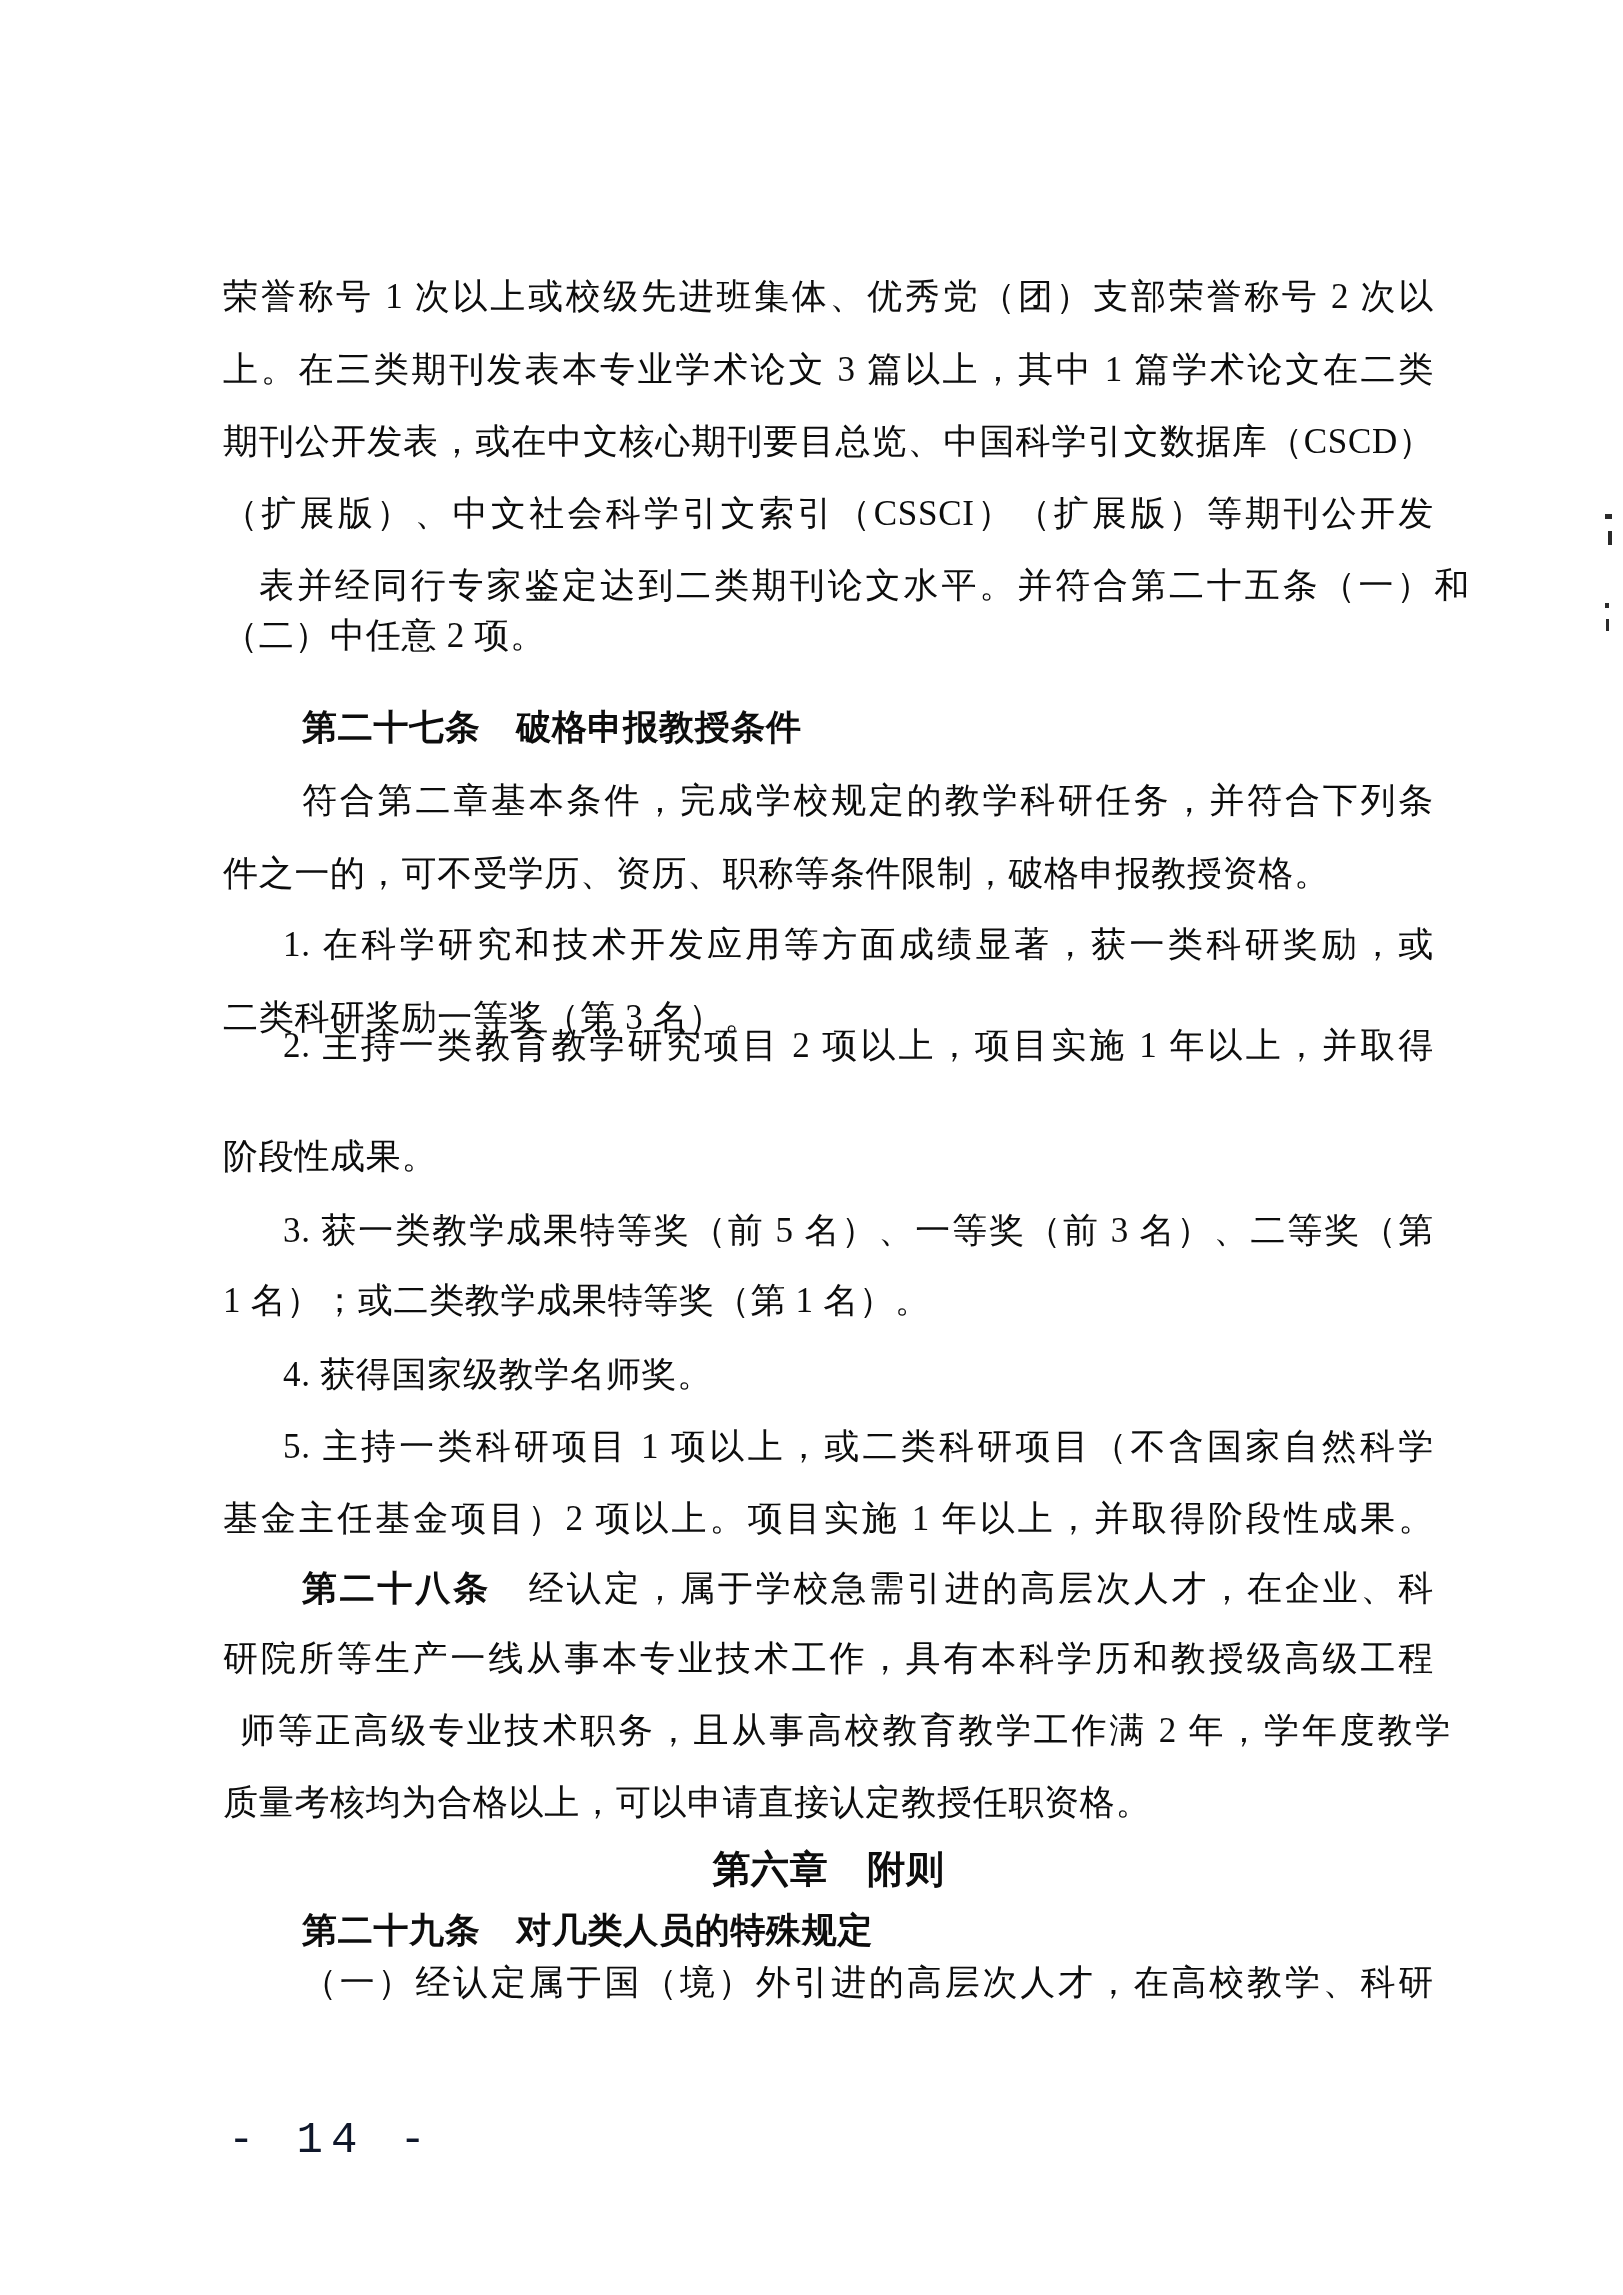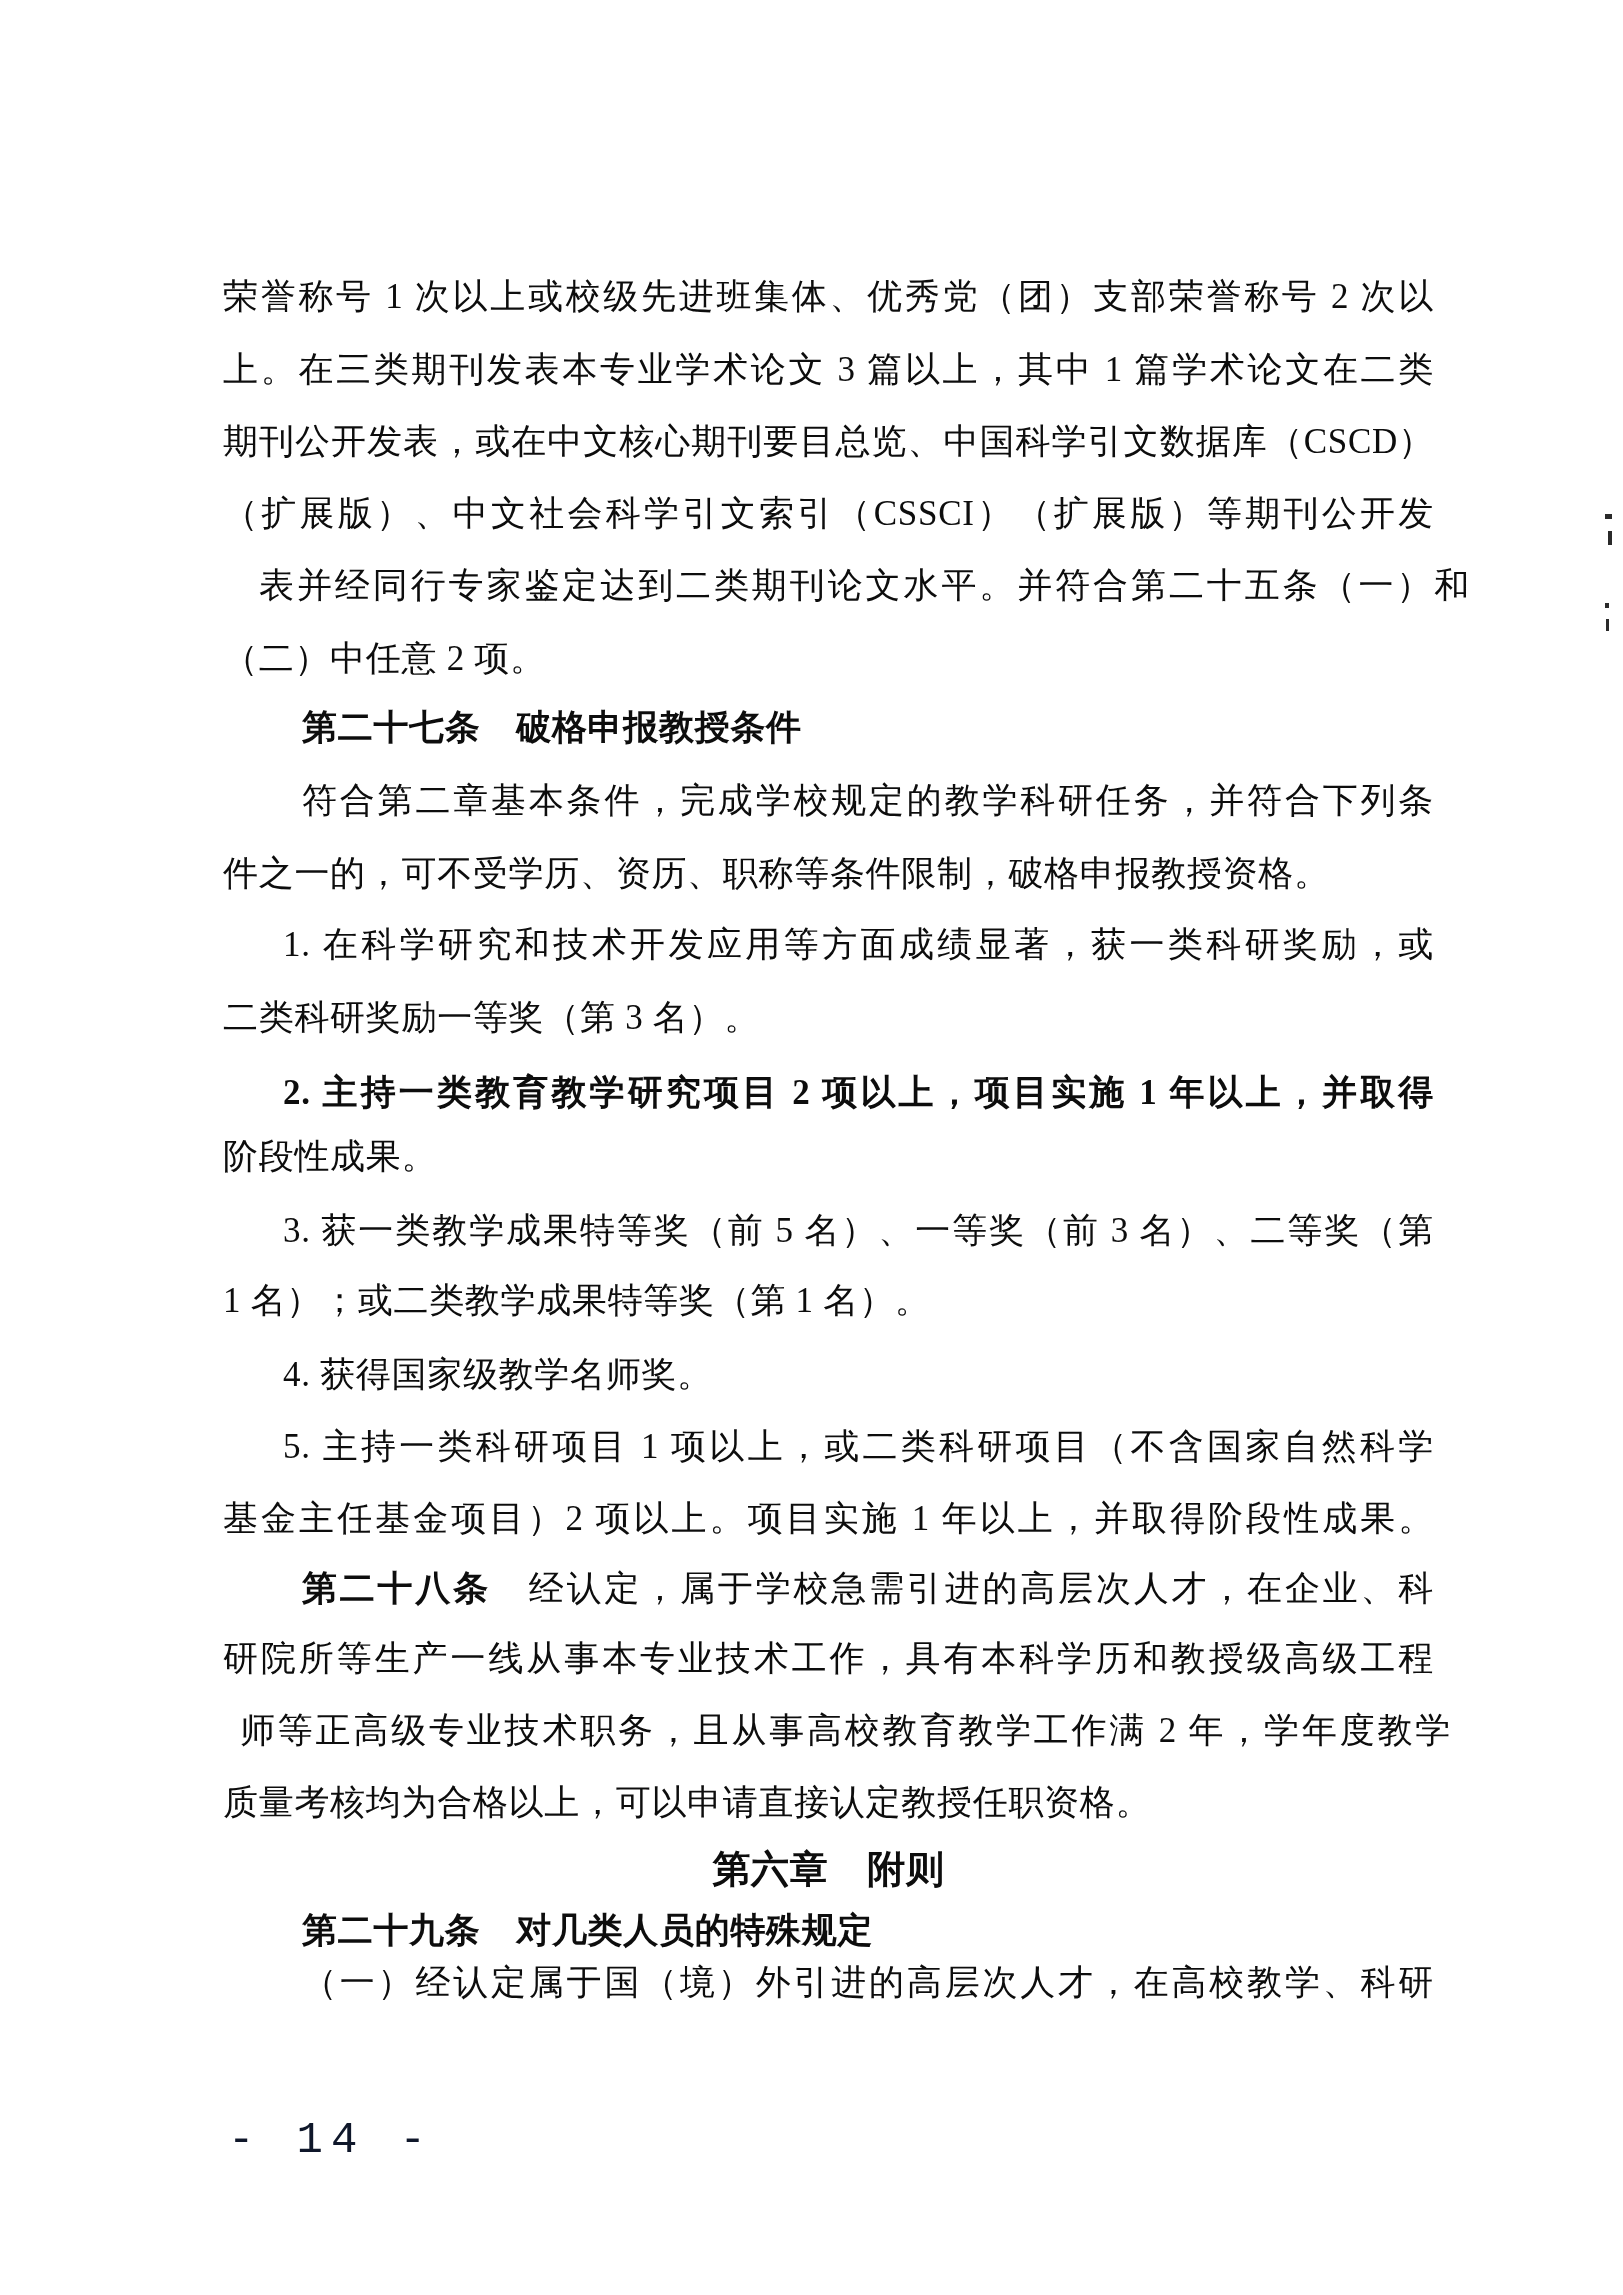--- a/index.html
+++ b/index.html
@@ -45,23 +45,23 @@
   .indn { padding-left: 60px;  width: 1151px; }
   .bold { font-weight: bold; }
   .center {
     text-align-last: center;
     white-space: normal;
     font-size: 38px;
   }
   .lead-bold { font-weight: bold; }
   
   .l1  { top: 261px; }  .l2  { top: 334px; }  .l3  { top: 406px; }
-  .l4  { top: 478px; }  .l5  { top: 550px; margin-left: 36px; }  .l6  { top: 623px; }
+  .l4  { top: 478px; }  .l5  { top: 550px; margin-left: 36px; }  .l6  { top: 600px; }
   .l7  { top: 692px; } .l8  { top: 765px; } .l9  { top: 838px; }
-  .l10 { top: 909px; } .l11 { top: 982px; } .l12 { top: 1057px; font-weight: bold; }
+  .l10 { top: 909px; } .l11 { top: 982px; } .l12 { top: 1010px; }
   .l13 { top: 1121px; } .l14 { top: 1195px; } .l15 { top: 1265px; }
   .l16 { top: 1339px; } .l17 { top: 1411px; } .l18 { top: 1483px; }
   .l19 { top: 1553px; } .l20 { top: 1623px; } .l21 { top: 1695px; margin-left: 17px; }
   .l22 { top: 1767px; } .l23 { top: 1833px; } .l24 { top: 1895px; }
   .l25 { top: 1947px; }
   .page-number {
     position: absolute;
     left: 228px;
     top: 2115px;
     font-family: Liberation Mono, monospace;

